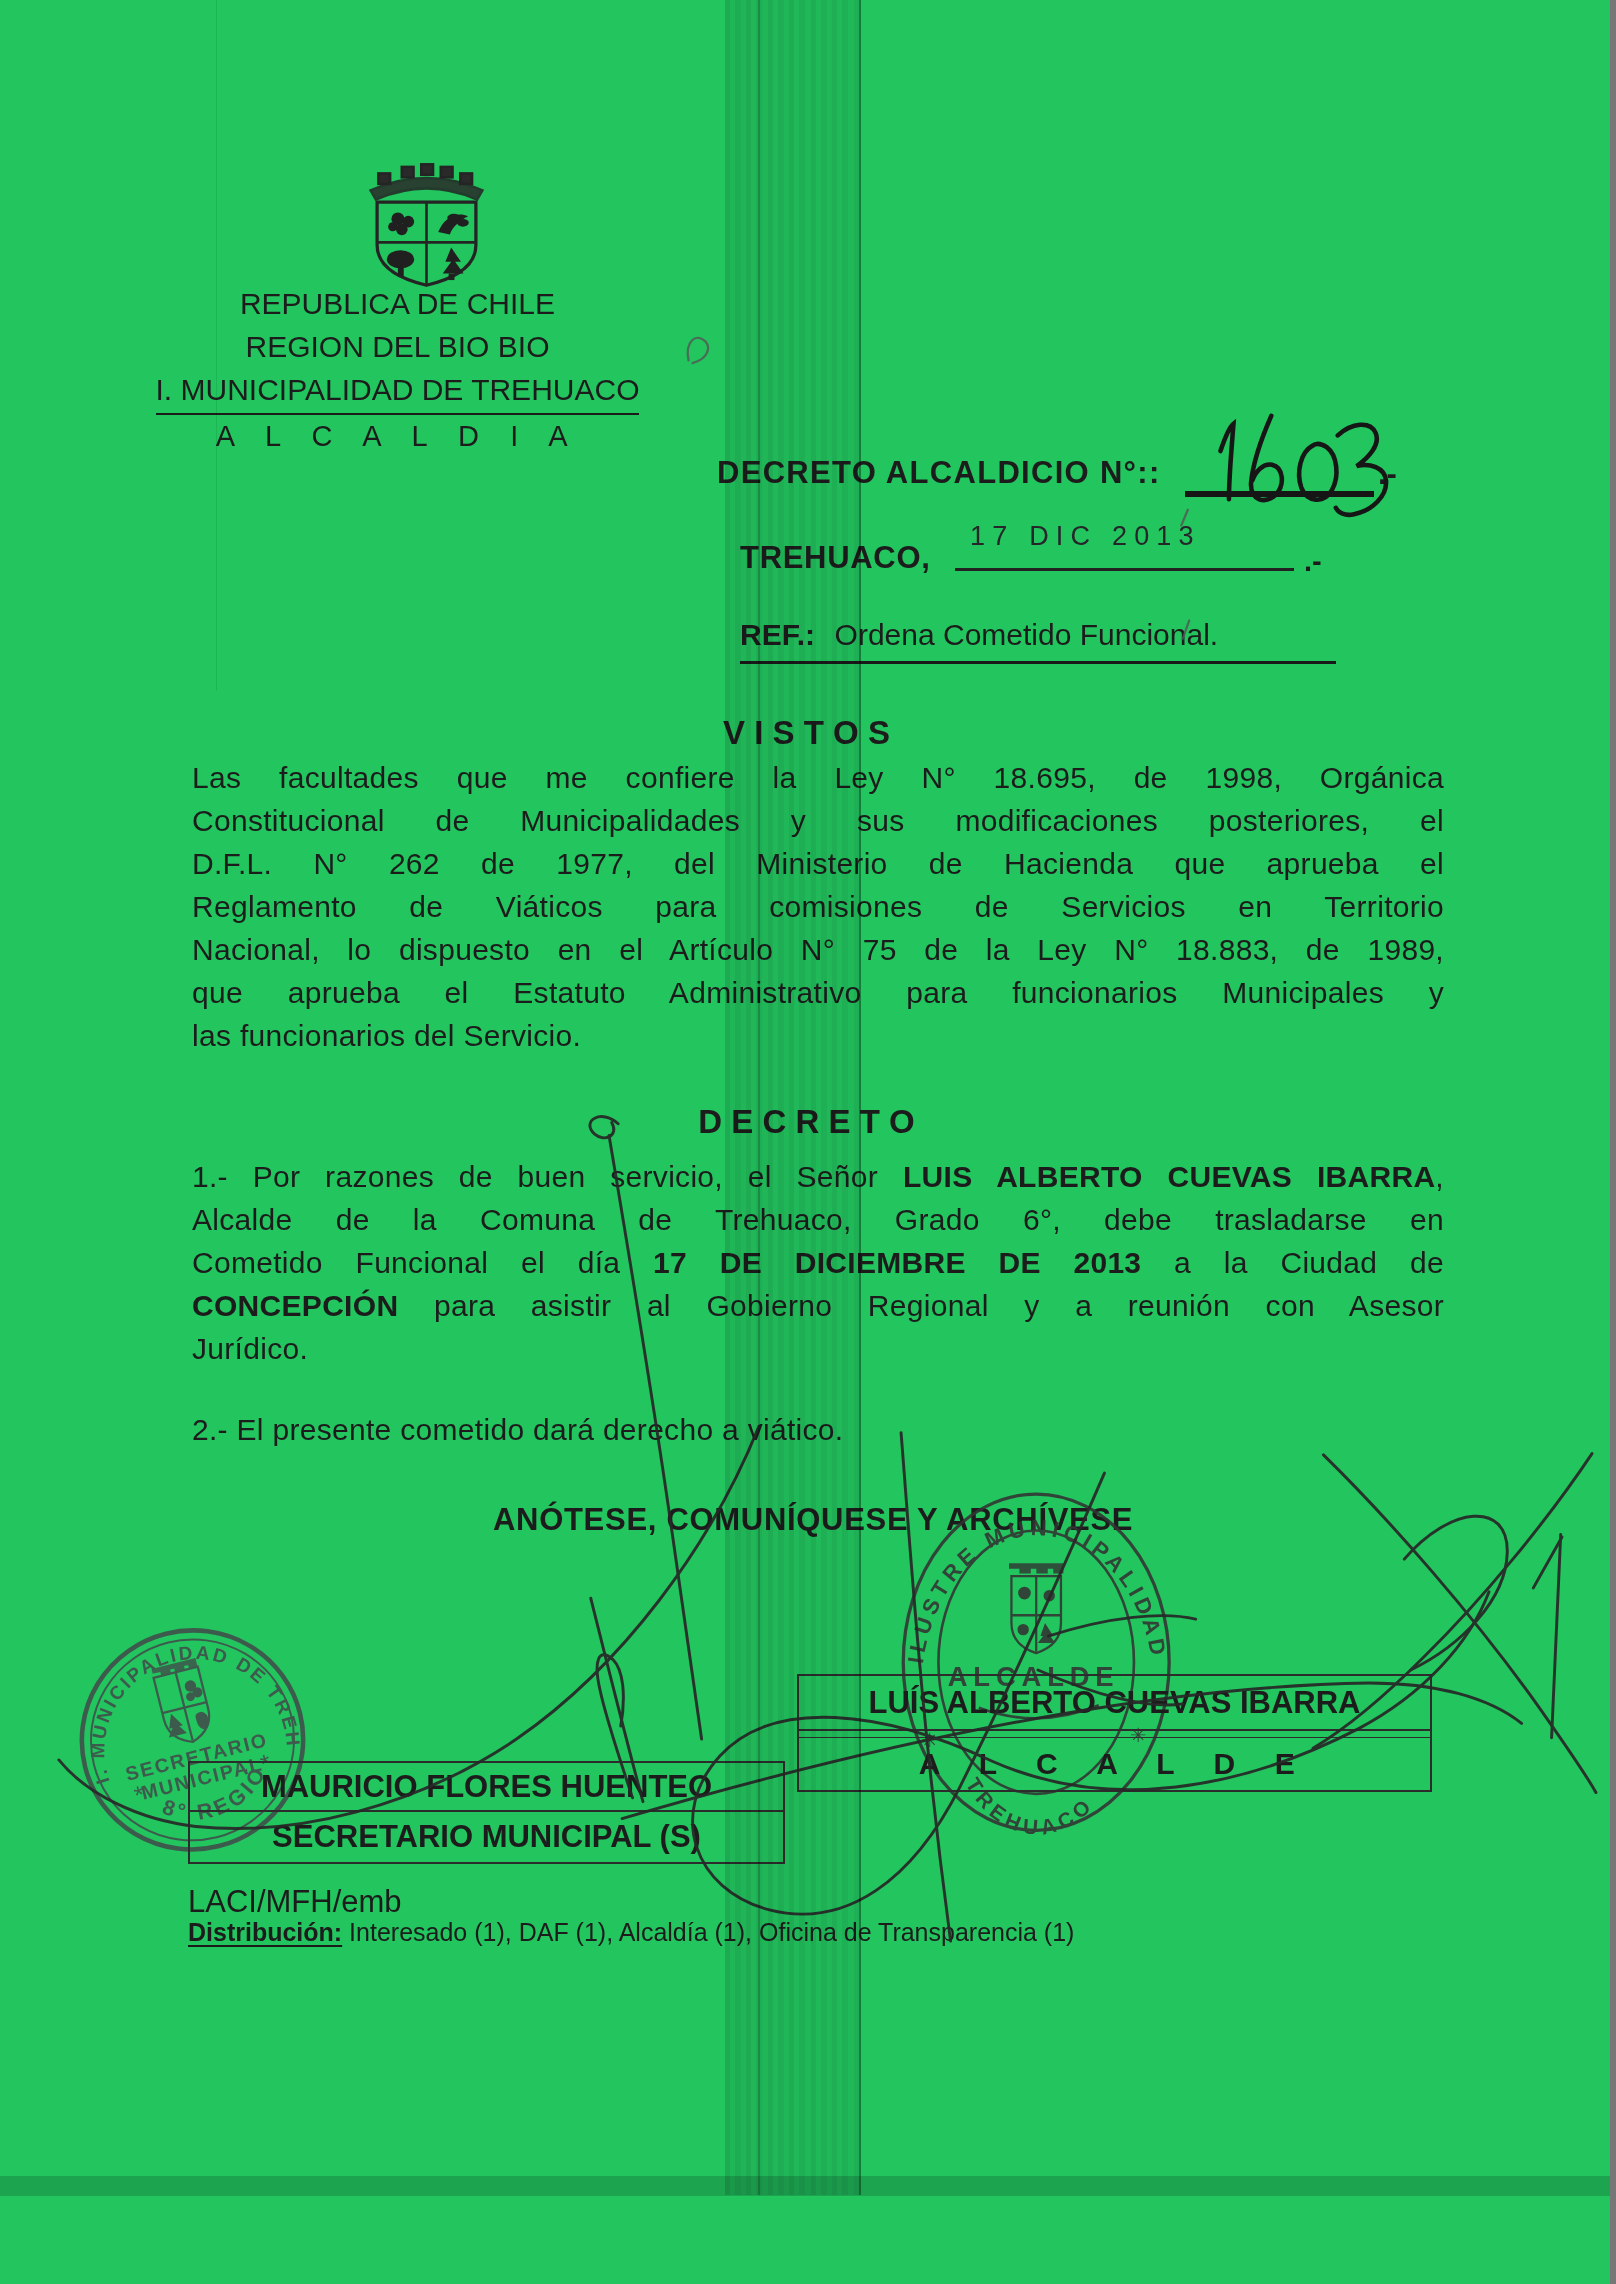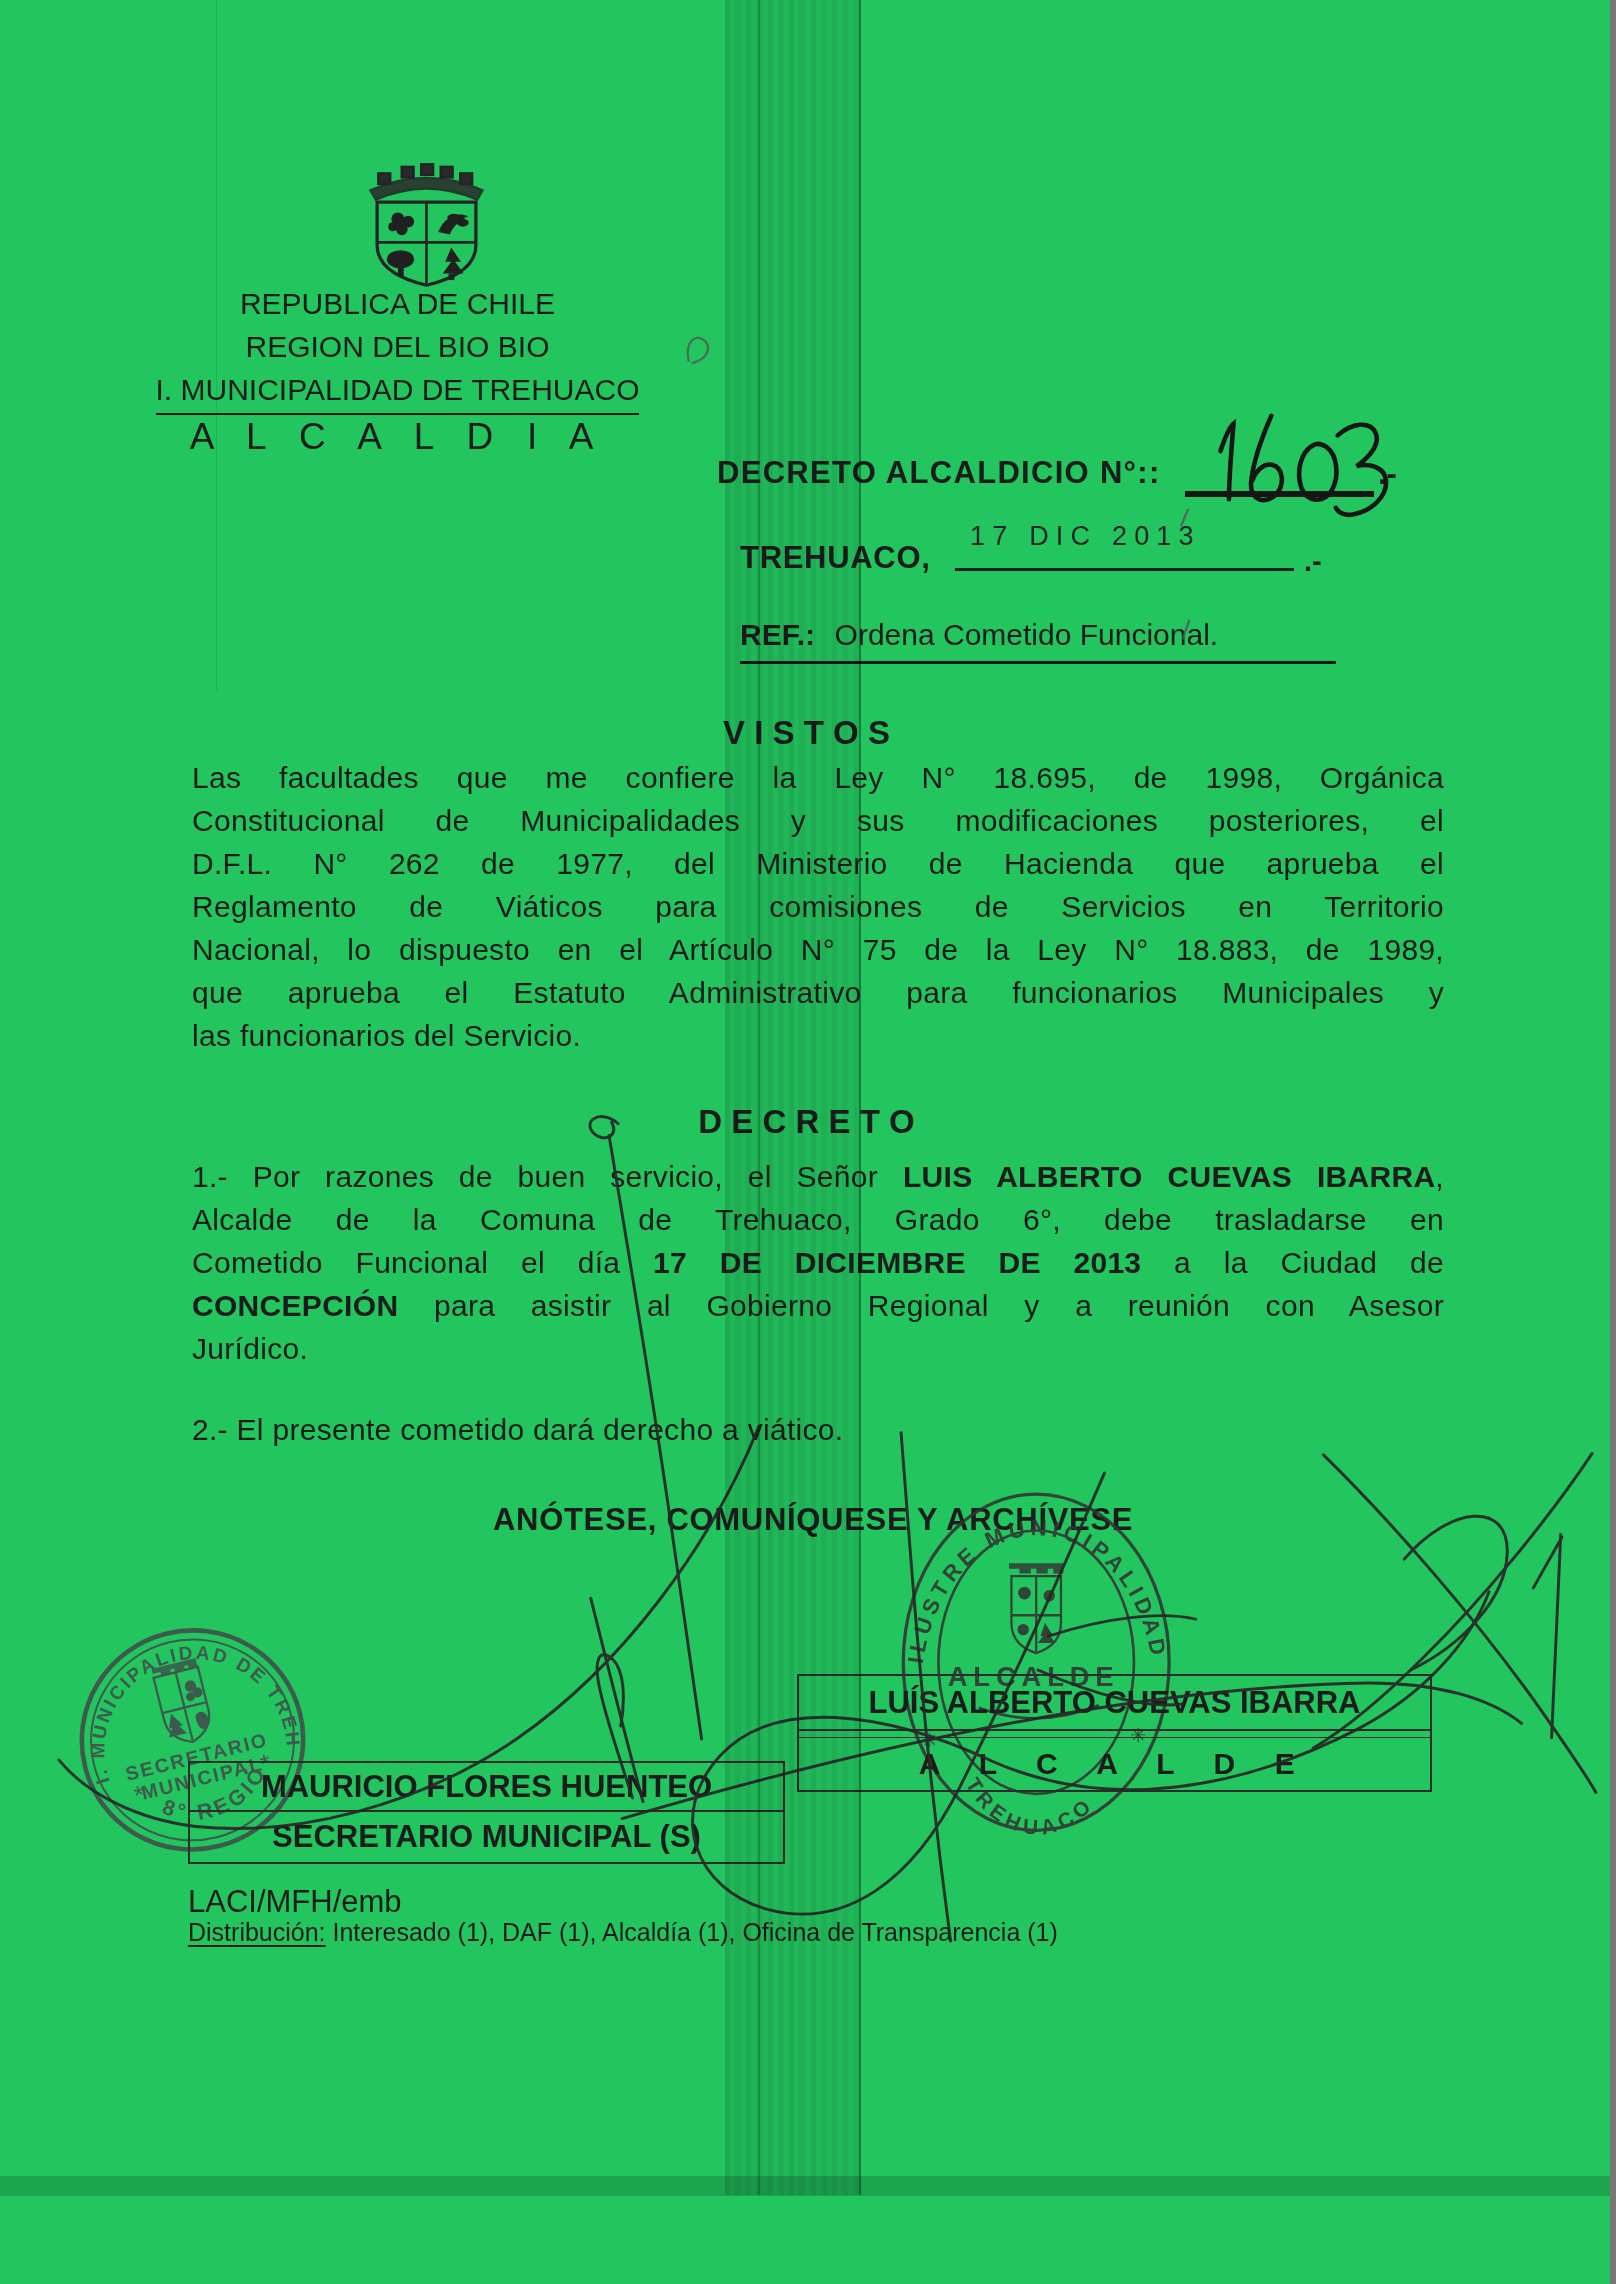--- a/index.html
+++ b/index.html
@@ -3,21 +3,21 @@
 <meta charset="utf-8">
 <style>
   html,body{margin:0;padding:0;background:#777;}
   .page{position:relative;width:1610px;height:2284px;background:#22c55e;
         font-family:"Liberation Sans",sans-serif;color:#1c1c1c;overflow:hidden;}
   .abs{position:absolute;}
   .b{font-weight:bold;}
   
   .hdr{left:91px;top:282px;width:613px;text-align:center;font-size:30px;line-height:43px;}
   .hdr .u{display:inline-block;border-bottom:2.6px solid #1b1b1b;padding-bottom:2px;}
-  .office{letter-spacing:11.7px;font-size:37px;}
+  .office{letter-spacing:11.7px;font-size:29px;}
   
   .decree-label{left:717px;top:455px;font-size:31px;font-weight:bold;letter-spacing:1.3px;}
   .decree-underline{left:1185px;top:491px;width:189px;height:5.9px;background:#161616;}
   .decree-suffix{left:1378px;top:456px;font-size:31px;font-weight:bold;}
   .place-label{left:740px;top:540px;font-size:31px;font-weight:bold;letter-spacing:0.7px;}
   .date-stamp{left:970px;top:521px;font-size:27px;font-weight:400;letter-spacing:7.2px;color:#26262a;}
   .place-underline{left:955px;top:568px;width:339px;height:3.3px;background:#222;}
   .place-suffix{left:1304px;top:545px;font-size:29px;font-weight:600;}
   .ref-row{left:740px;top:618px;width:596px;border-bottom:3.3px solid #191919;padding-bottom:9px;font-size:30px;white-space:nowrap;}
   .ref-row .lbl{font-weight:bold;}
@@ -39,21 +39,21 @@
   .box-alc{left:797px;top:1674px;width:631px;}
   .box-alc .r1{font-size:31px;line-height:53px;height:53px;border-bottom:2px solid #2c2c2c;}
   .box-alc .gap{height:5.9px;border-bottom:1.3px solid #2c2c2c;}
   .box-alc .r2{font-size:30px;line-height:52px;height:52px;letter-spacing:15.6px;}
   .box-mau{left:188px;top:1761px;width:593px;}
   .box-mau .r1{font-size:31px;line-height:47px;height:47px;border-bottom:2px solid #2c2c2c;}
   .box-mau .r2{font-size:31px;line-height:50px;height:50px;}
   
   .initials{left:188px;top:1884px;font-size:31px;}
   .dist{left:188px;top:1918px;font-size:25px;}
-  .dist .lbl{text-decoration:underline;text-decoration-thickness:2px;text-underline-offset:3.9px;}
+  .dist .lbl{text-decoration:underline;text-decoration-thickness:2px;text-underline-offset:3.9px;font-weight:bold;}
   
   .band{left:725px;top:0;width:134px;height:2195px;mix-blend-mode:multiply;pointer-events:none;
         background:
         repeating-linear-gradient(90deg, rgba(60,60,70,0.10) 0 4.6px, rgba(60,60,70,0.02) 4.6px 9.8px,
           rgba(60,60,70,0.09) 9.8px 15.6px, rgba(60,60,70,0.03) 15.6px 21.5px),
         linear-gradient(90deg, rgba(120,120,130,0.12), rgba(120,120,130,0.07));
         border-right:2.6px solid rgba(70,70,82,0.40);}
   .band .inner-line{position:absolute;left:33px;top:0;bottom:0;width:2px;background:rgba(80,80,92,0.30);}
   .stripe{left:0;top:2176px;width:1617px;height:19.6px;background:rgba(100,100,108,0.28);
           mix-blend-mode:multiply;pointer-events:none;}

